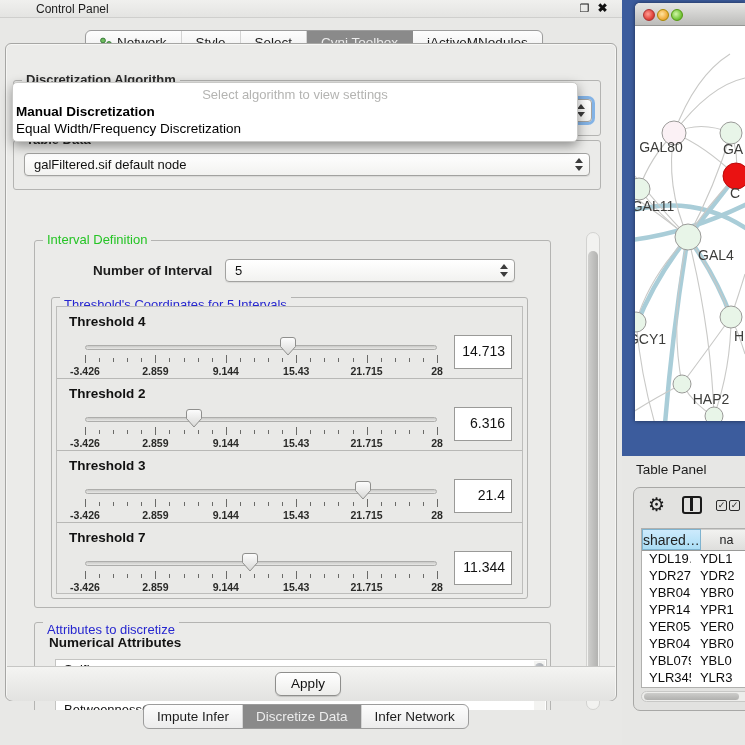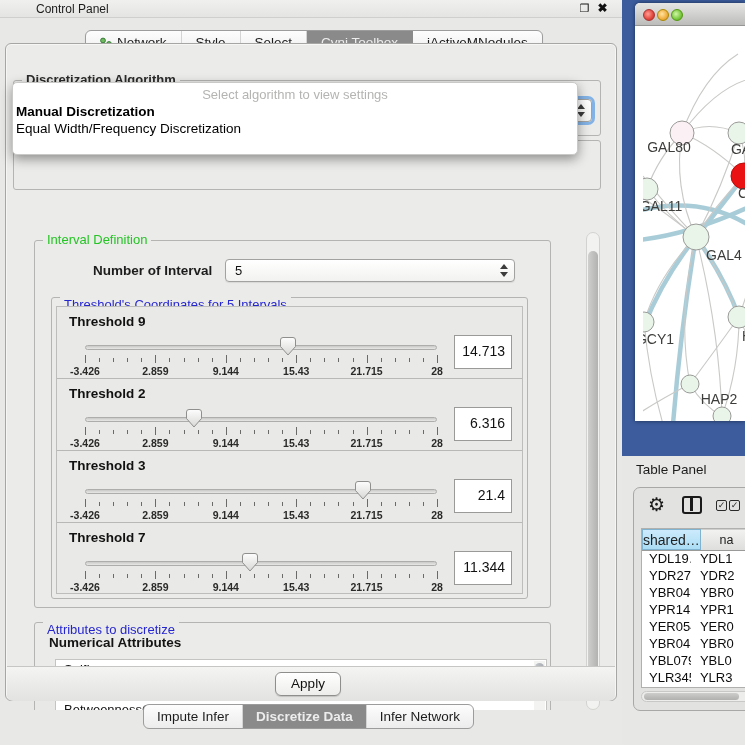--- a/index.html
+++ b/index.html
@@ -41,21 +41,21 @@
      box-shadow:0 1px 1px rgba(0,0,0,.08); }
   .stepper { position:absolute; right:5px; top:3px; width:11px; height:15px; }
   .stepper::before, .stepper::after { content:""; position:absolute; left:2px; border-left:4px solid transparent; border-right:4px solid transparent; }
   .stepper::before { top:1px; border-bottom:5px solid #3c3c3c; }
   .stepper::after { bottom:1px; border-top:5px solid #3c3c3c; }
   .combo.focus { box-shadow:0 0 0 3px rgba(96,160,228,.75); }
 
   
   .algo-popup { position:absolute; left:12px; top:82px; width:566px; min-height:58px;
      background:#ffffff; border:1px solid #c9c9c7; border-radius:5px;
-     box-shadow:0 4px 12px rgba(0,0,0,.4); z-index:30; padding-bottom:17px; }
+     box-shadow:0 4px 12px rgba(0,0,0,.4); z-index:30; padding-bottom:4px; }
   .algo-hint { text-align:center; color:#b4b4b2; font-size:13px; padding-top:4px; height:20px; }
   .algo-opt { font-size:13.5px; padding:1px 3px; color:#000; white-space:nowrap; }
   .algo-opt.sel { font-weight:bold; }
 
   
   .scroll-area { position:absolute; left:12px; top:188px; width:586px; height:478px; overflow:hidden; }
   .vscroll { position:absolute; left:568px; top:0; width:14px; height:478px; background:#f2f2f0; border:1px solid #d2d2d0; border-radius:7px; }
   .vscroll .vthumb { position:absolute; left:1px; top:18px; width:10px; height:445px; border-radius:6px;
      background:linear-gradient(90deg,#cfcfcd,#b2b2b0); }
 
@@ -92,33 +92,33 @@
   
   .apply-bar { position:absolute; left:1px; top:622px; width:608px; height:35px;
      background:linear-gradient(#f4f4f2,#e2e2e0); border-top:1px solid #c6c6c4; border-radius:0 0 6px 6px; }
   .apply-btn { position:absolute; left:268px; top:5px; width:66px; height:24px; border:1px solid #8e8e8c; border-radius:6px;
      background:linear-gradient(#ffffff,#ededeb); font-size:13.5px; text-align:center; line-height:22px; color:#111;
      box-shadow:0 1px 1px rgba(0,0,0,.15); }
   .tabbar-bottom { position:absolute; left:143px; top:704px; height:25px; display:flex;
      border:1px solid #9c9c9c; border-radius:6px; overflow:hidden; background:linear-gradient(#fdfdfd,#ececec); }
   .tab-bot { padding:0 13px; font-size:13.5px; line-height:23px; color:#1d1d1d; border-right:1px solid #d4d4d4; }
   .tab-bot:last-child { border-right:none; }
-  .tab-bot.active { background:#8a8a8a; color:#ededed;font-weight:bold; }
+  .tab-bot.active { background:#8a8a8a; color:#ededed; }
 
   
   .right-blue { position:absolute; left:622px; top:0; width:123px; height:456px; background:#3c5c9d; }
   .net-window { position:absolute; left:13px; top:3px; width:110px; height:418px; background:#fff;
      border-radius:5px 0 0 0; box-shadow:0 0 4px rgba(0,0,0,.5); overflow:hidden; }
   .net-titlebar { position:absolute; left:0; top:0; width:100%; height:23px;
      background:linear-gradient(#e6e6e4,#bcbcba); border-bottom:1px solid #969694; }
   .tl { position:absolute; top:6px; width:12px; height:12px; border-radius:50%; }
   .tl.red { left:8px; background:radial-gradient(circle at 4px 4px,#ff9d94,#e2463c 60%,#b02920); border:.5px solid #a33; }
   .tl.yellow { left:22px; background:radial-gradient(circle at 4px 4px,#ffe3a0,#f0ad3e 60%,#c7851e); border:.5px solid #a80; }
   .tl.green { left:36px; background:radial-gradient(circle at 4px 4px,#d2f5a8,#78c83e 60%,#4d9b1e); border:.5px solid #591; }
-  .net-canvas { position:absolute; left:8px; top:23px; width:86px; height:395px; }
+  .net-canvas { position:absolute; left:0; top:23px; width:86px; height:395px; }
 
   .table-panel-region { position:absolute; left:622px; top:456px; width:123px; height:289px; background:#e7e7e5; }
   .tp-title { position:absolute; left:14px; top:6px; font-size:13.5px; color:#1c1c1c; }
   .tp-window { position:absolute; left:11px; top:31px; width:120px; height:224px; background:#e2e2e0;
      border:1px solid #a8a8a6; border-radius:7px 0 0 7px; }
   .tp-toolbar { position:absolute; left:0; top:4px; width:100%; height:30px; }
   .gear-ico { position:absolute; left:14px; top:1px; font-size:19px; color:#1a1a1a; }
   .cols-ico { position:absolute; left:48px; top:4px; width:20px; height:18px; border:2.5px solid #1a1a1a; border-radius:3px; }
   .cols-ico::after { content:""; position:absolute; left:6px; top:0; width:2.5px; height:13px; background:#1a1a1a; }
   .chk-ico { position:absolute; top:8px; width:11px; height:11px; border:1.5px solid #2a2a2a; border-radius:2px; font-size:9px; line-height:9px; text-align:center; color:#2a2a2a; }
@@ -175,38 +175,42 @@
 
     <div class="group" style="left:7px; top:36px; width:588px; height:56px;">
       <span class="glabel dark">Discretization Algorithm</span>
       <div class="combo focus" style="left:8px; top:18px; width:570px;">
         <span class="stepper"></span>
       </div>
     </div>
 
     <div class="group" style="left:7px; top:96px; width:588px; height:50px;">
       <span class="glabel dark">Table Data</span>
+      <div class="combo" style="left:10px; top:12px; width:566px;">
+        <span>galFiltered.sif default node</span>
+        <span class="stepper"></span>
+      </div>
     </div>
 
     <div class="scroll-area">
 
       <div class="group interval-group">
         <span class="glabel green">Interval Definition</span>
         <span class="noi-label">Number of Interval</span>
         <div class="combo noi-combo">
           <span>5</span>
           <span class="stepper"></span>
         </div>
 
         <div class="group thr-group">
           <span class="glabel blue">Threshold's Coordinates for 5 Intervals</span>
           <div class="thr-inner">
 
             <div class="th-row">
-              <span class="th-label">Threshold 9</span>
+              <span class="th-label">Threshold 4</span>
               <div class="slider">
                 <div class="track"></div>
                 <div class="ticks">
                     <div class="tick major" style="left: 0%;"></div>
                     <div class="tick" style="left: 4%;"></div>
                     <div class="tick" style="left: 8%;"></div>
                     <div class="tick" style="left: 12%;"></div>
                     <div class="tick" style="left: 16%;"></div>
                     <div class="tick major" style="left: 20%;"></div>
                     <div class="tick" style="left: 24%;"></div>

